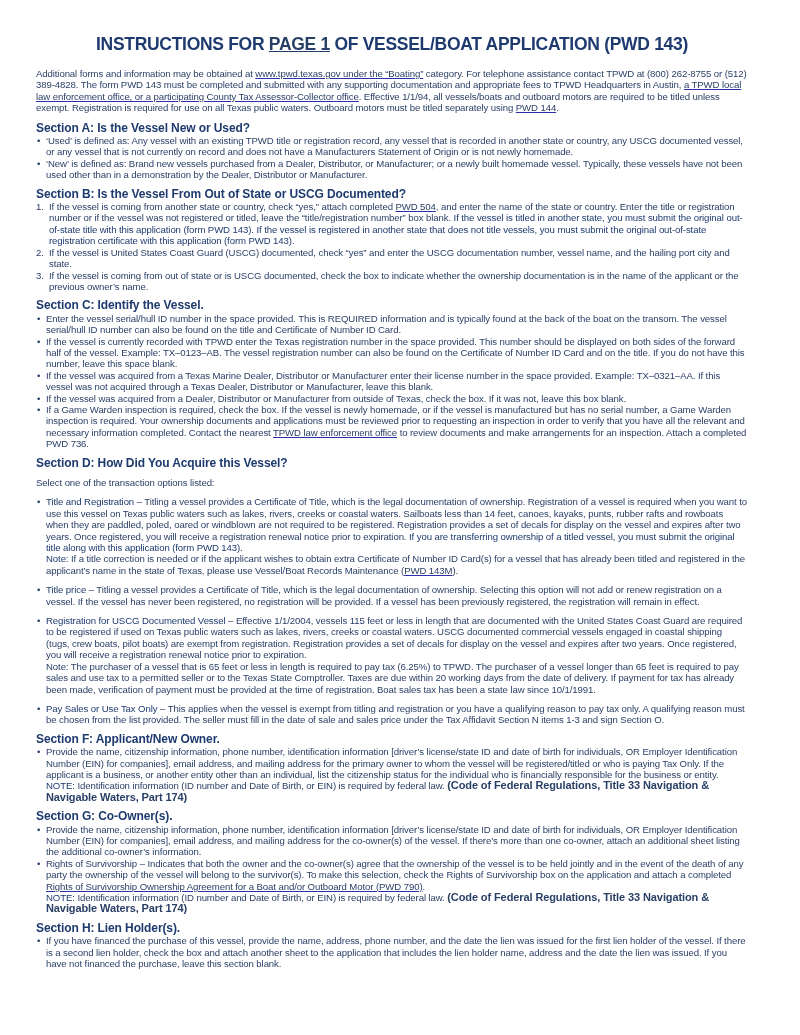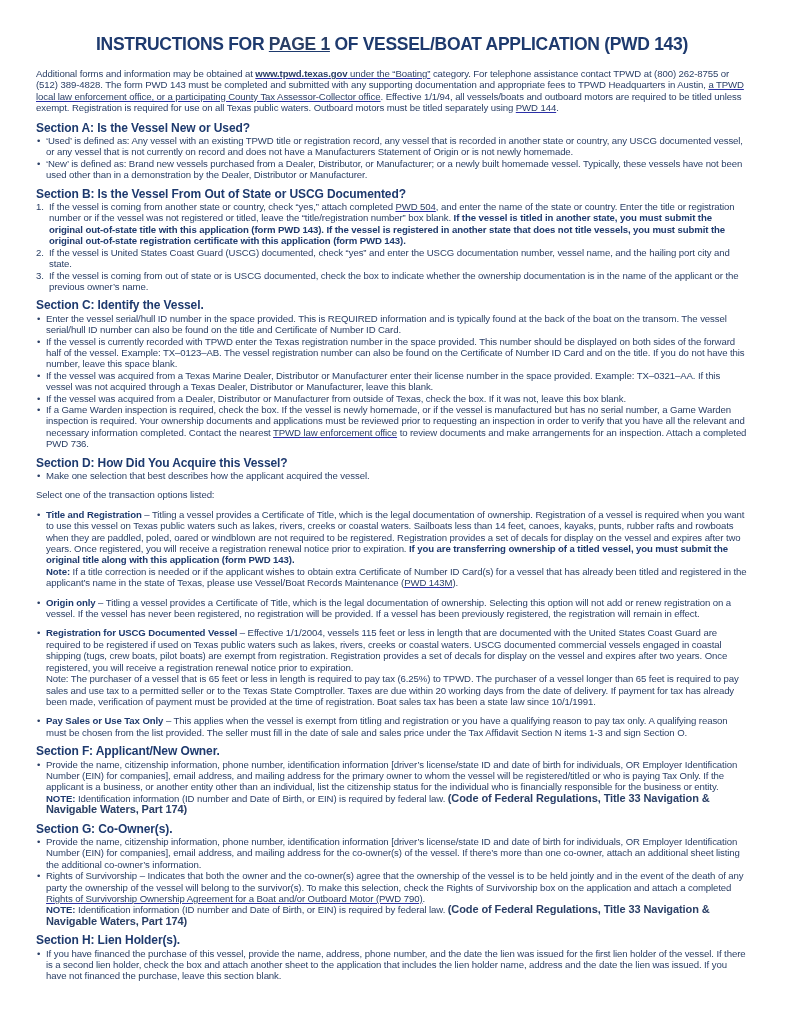--- a/index.html
+++ b/index.html
@@ -16,21 +16,21 @@
     text-align: center;
     font-weight: bold;
     font-size: 17.5px;
     line-height: 20px;
     color: #1e3a6e;
     margin: 0 0 14px 0;
     letter-spacing: -0.3px;
   }
   .link { color: #2a3f66; text-decoration: underline; text-decoration-color: #2b2fa8; }
   .title .link { text-decoration-color: #1e3a6e; }
-  b, .b { font-weight: bold; color: #1e3a6e; }
+  b, .b { font-weight: normal; color: #1e3a6e; }
   p { margin: 0; }
   .intro { margin-bottom: 9px; }
   .sec { margin-bottom: 8px; }
   .sec-h { font-weight: bold; color: #1e3a6e; font-size: 12px; margin-bottom: 1px; }
   ul, ol { margin: 0; padding: 0; list-style: none; }
   li { position: relative; padding-left: 10px; }
   ul li::before { content: "•"; position: absolute; left: 1px; top: 0; }
   ol li { padding-left: 13px; }
   ol li .num { position: absolute; left: 0; top: 0; }
   .gap li { margin-bottom: 8px; }
@@ -68,30 +68,27 @@
       <li>Enter the vessel serial/hull ID number in the space provided. This is REQUIRED information and is typically found at the back of the boat on the transom. The vessel serial/hull ID number can also be found on the title and Certificate of Number ID Card.</li>
       <li>If the vessel is currently recorded with TPWD enter the Texas registration number in the space provided.  This number should be displayed on both sides of the forward half of the vessel.  Example: TX–0123–AB.  The vessel registration number can also be found on the Certificate of Number ID Card and on the title. If you do not have this number, leave this space blank.</li>
       <li>If the vessel was acquired from a Texas Marine Dealer, Distributor or Manufacturer enter their license number in the space provided. Example: TX–0321–AA.  If this vessel was not acquired through a Texas Dealer, Distributor or Manufacturer, leave this blank.</li>
       <li>If the vessel was acquired from a Dealer, Distributor or Manufacturer from outside of Texas, check the box.  If it was not, leave this box blank.</li>
       <li><span>If a Game Warden inspection is required, check the box.  If the vessel is newly homemade, or if the vessel is manufactured but has no serial number, a Game Warden inspection is required.  Your ownership documents and applications must be reviewed prior to requesting an inspection in order to verify that you have all the relevant and necessary information completed.  Contact the nearest </span><span class="link">TPWD law enforcement office</span><span> to review documents and make arrangements for an inspection.  Attach a completed PWD 736.</span></li>
     </ul>
   </div>
 
   <div class="sec">
     <div class="sec-h">Section D: How Did You Acquire this Vessel?</div>
-    <ul>
-      <li>Make one selection that best describes how the applicant acquired the vessel.</li>
-    </ul>
   </div>
 
   <div class="sec">
     <p style="margin-bottom:8px;">Select one of the transaction options listed:</p>
     <ul class="gap">
       <li><b>Title and Registration</b><span> – Titling a vessel provides a Certificate of Title, which is the legal documentation of ownership.  Registration of a vessel is required when you want to use this vessel on Texas public waters such as lakes, rivers, creeks or coastal waters.  Sailboats less than 14 feet, canoes, kayaks, punts, rubber rafts and rowboats when they are paddled, poled, oared or windblown are not required to be registered.  Registration provides a set of decals for display on the vessel and expires after two years.  Once registered, you will receive a registration renewal notice prior to expiration. </span><b>If you are transferring ownership of a titled vessel, you must submit the original title along with this application (form PWD 143).</b><br><b>Note:</b><span>  If a title correction is needed or if the applicant wishes to obtain extra Certificate of Number ID Card(s) for a vessel that has already been titled and registered in the applicant’s name in the state of Texas, please use Vessel/Boat Records Maintenance (</span><span class="link">PWD 143M</span><span>).</span></li>
-      <li><b>Origin only</b><span> – Titling a vessel provides a Certificate of Title, which is the legal documentation of ownership. Selecting this option will not add or renew registration on a vessel. If the vessel has never been registered, no registration will be provided. If a vessel has been previously registered, the registration will remain in effect.</span></li>
+      <li><b>Title price</b><span> – Titling a vessel provides a Certificate of Title, which is the legal documentation of ownership. Selecting this option will not add or renew registration on a vessel. If the vessel has never been registered, no registration will be provided. If a vessel has been previously registered, the registration will remain in effect.</span></li>
       <li><b>Registration for USCG Documented Vessel</b><span> – Effective 1/1/2004, vessels 115 feet or less in length that are documented with the United States Coast Guard are required to be registered if used on Texas public waters such as lakes, rivers, creeks or coastal waters. USCG documented commercial vessels engaged in coastal shipping (tugs, crew boats, pilot boats) are exempt from registration. Registration provides a set of decals for display on the vessel and expires after two years. Once registered, you will receive a registration renewal notice prior to expiration.</span><br><span>Note:  The purchaser of a vessel that is 65 feet or less in length is required to pay tax (6.25%) to TPWD. The purchaser of a vessel longer than 65 feet is required to pay sales and use tax to a permitted seller or to the Texas State Comptroller. Taxes are due within 20 working days from the date of delivery. If payment for tax has already been made, verification of payment must be provided at the time of registration. Boat sales tax has been a state law since 10/1/1991.</span></li>
       <li style="margin-bottom:0;"><b>Pay Sales or Use Tax Only</b><span> – This applies when the vessel is exempt from titling and registration or you have a qualifying reason to pay tax only. A qualifying reason must be chosen from the list provided.  The seller must fill in the date of sale and sales price under the Tax Affidavit Section N items 1-3 and sign Section O.</span></li>
     </ul>
   </div>
 
   <div class="sec">
     <div class="sec-h">Section F: Applicant/New Owner.</div>
     <ul>
       <li><span>Provide the name, citizenship information, phone number, identification information [driver’s license/state ID and date of birth for individuals, OR Employer Identification Number (EIN) for companies], email address, and mailing address for the primary owner to whom the vessel will be registered/titled or who is paying Tax Only. If the applicant is a business, or another entity other than an individual, list the citizenship status for the individual who is financially responsible for the business or entity.</span><br><b>NOTE:</b><span> Identification information (ID number and Date of Birth, or EIN) is required by federal law. </span><span class="small">(Code of Federal Regulations, Title 33 Navigation &amp; Navigable Waters, Part 174)</span></li>
     </ul>

